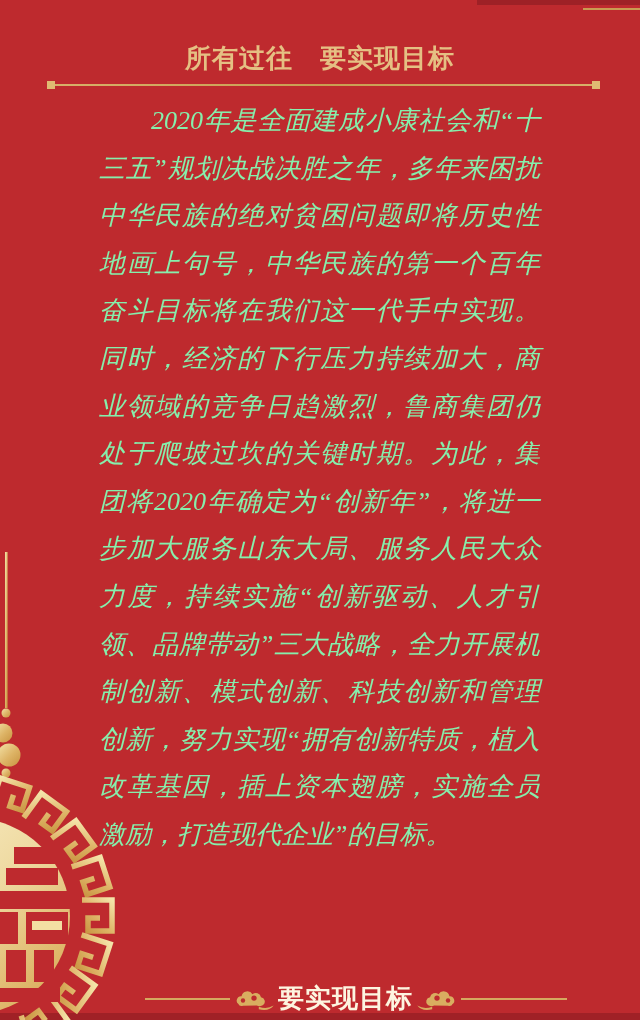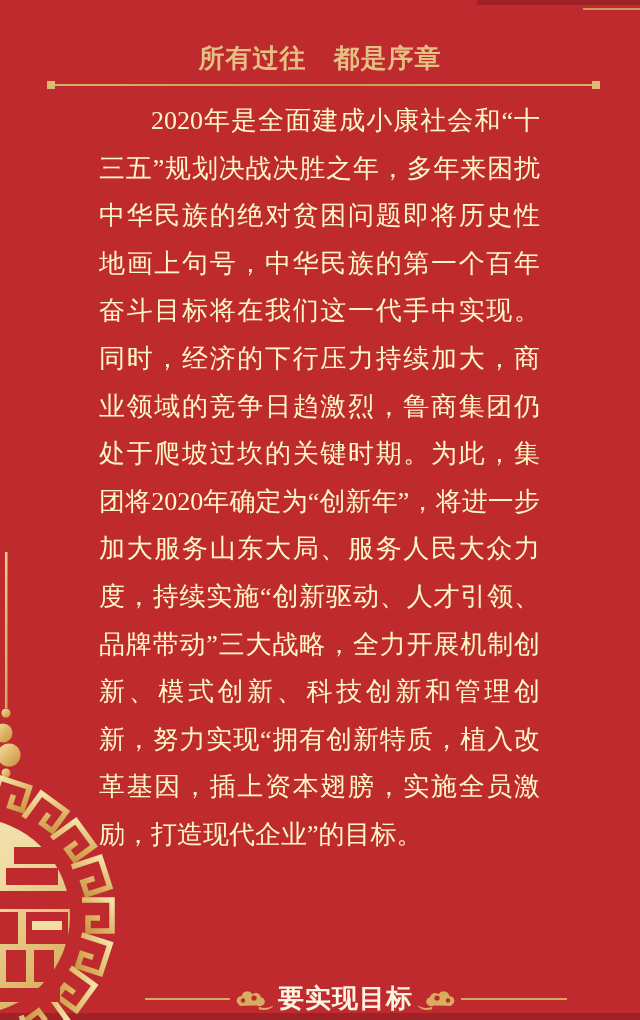--- a/index.html
+++ b/index.html
@@ -19,23 +19,24 @@
     text-align:center;font-size:26px;line-height:38px;font-weight:bold;
     color:#E5C083;letter-spacing:1px;
   }
   
   .divider{position:absolute;top:81px;left:47px;width:553px;height:8px;display:flex;align-items:center;}
   .divider .sq{width:8px;height:8px;background:#E0BA72;flex:0 0 auto;}
   .divider .ln{flex:1 1 auto;height:2px;background:linear-gradient(90deg,#D8B069,#C99E52,#D8B069);}
   
   .body{
     position:absolute;top:97px;left:99px;width:441px;margin:0;
-    font-size:26px;line-height:47.6px;color:#fef9c3;
+    font-size:26px;line-height:47.6px;color:#86efac;
     text-align:justify;text-justify:inter-ideograph;text-indent:52px;
     z-index:1;
+    font-style:italic;
   }
   
   .bottom-strip{position:absolute;left:0;right:0;bottom:0;height:7px;background:#A02126;}
   
   .medallion{position:absolute;left:0;top:540px;width:170px;height:480px;z-index:2;}
   
   .footer{
     position:absolute;left:78px;bottom:6px;width:489px;height:30px;
     display:flex;align-items:center;justify-content:flex-end;z-index:3;
   }
@@ -51,21 +52,21 @@
   .defs-holder{position:absolute;width:0;height:0;overflow:hidden;}
 </style>
 </head>
 <body>
 
 <div class="page">
 
   <div class="top-strip"></div>
   <div class="top-gold-line"></div>
 
-  <h1 class="title">所有过往　都是序章</h1>
+  <h1 class="title">所有过往　要实现目标</h1>
 
   <div class="divider">
     <span class="sq"></span>
     <span class="ln"></span>
     <span class="sq"></span>
   </div>
 
   <p class="body">2020年是全面建成小康社会和“十三五”规划决战决胜之年，多年来困扰中华民族的绝对贫困问题即将历史性地画上句号，中华民族的第一个百年奋斗目标将在我们这一代手中实现。同时，经济的下行压力持续加大，商业领域的竞争日趋激烈，鲁商集团仍处于爬坡过坎的关键时期。为此，集团将2020年确定为“创新年”，将进一步加大服务山东大局、服务人民大众力度，持续实施“创新驱动、人才引领、品牌带动”三大战略，全力开展机制创新、模式创新、科技创新和管理创新，努力实现“拥有创新特质，植入改革基因，插上资本翅膀，实施全员激励，打造现代企业”的目标。</p>
 
   <div class="bottom-strip"></div>

